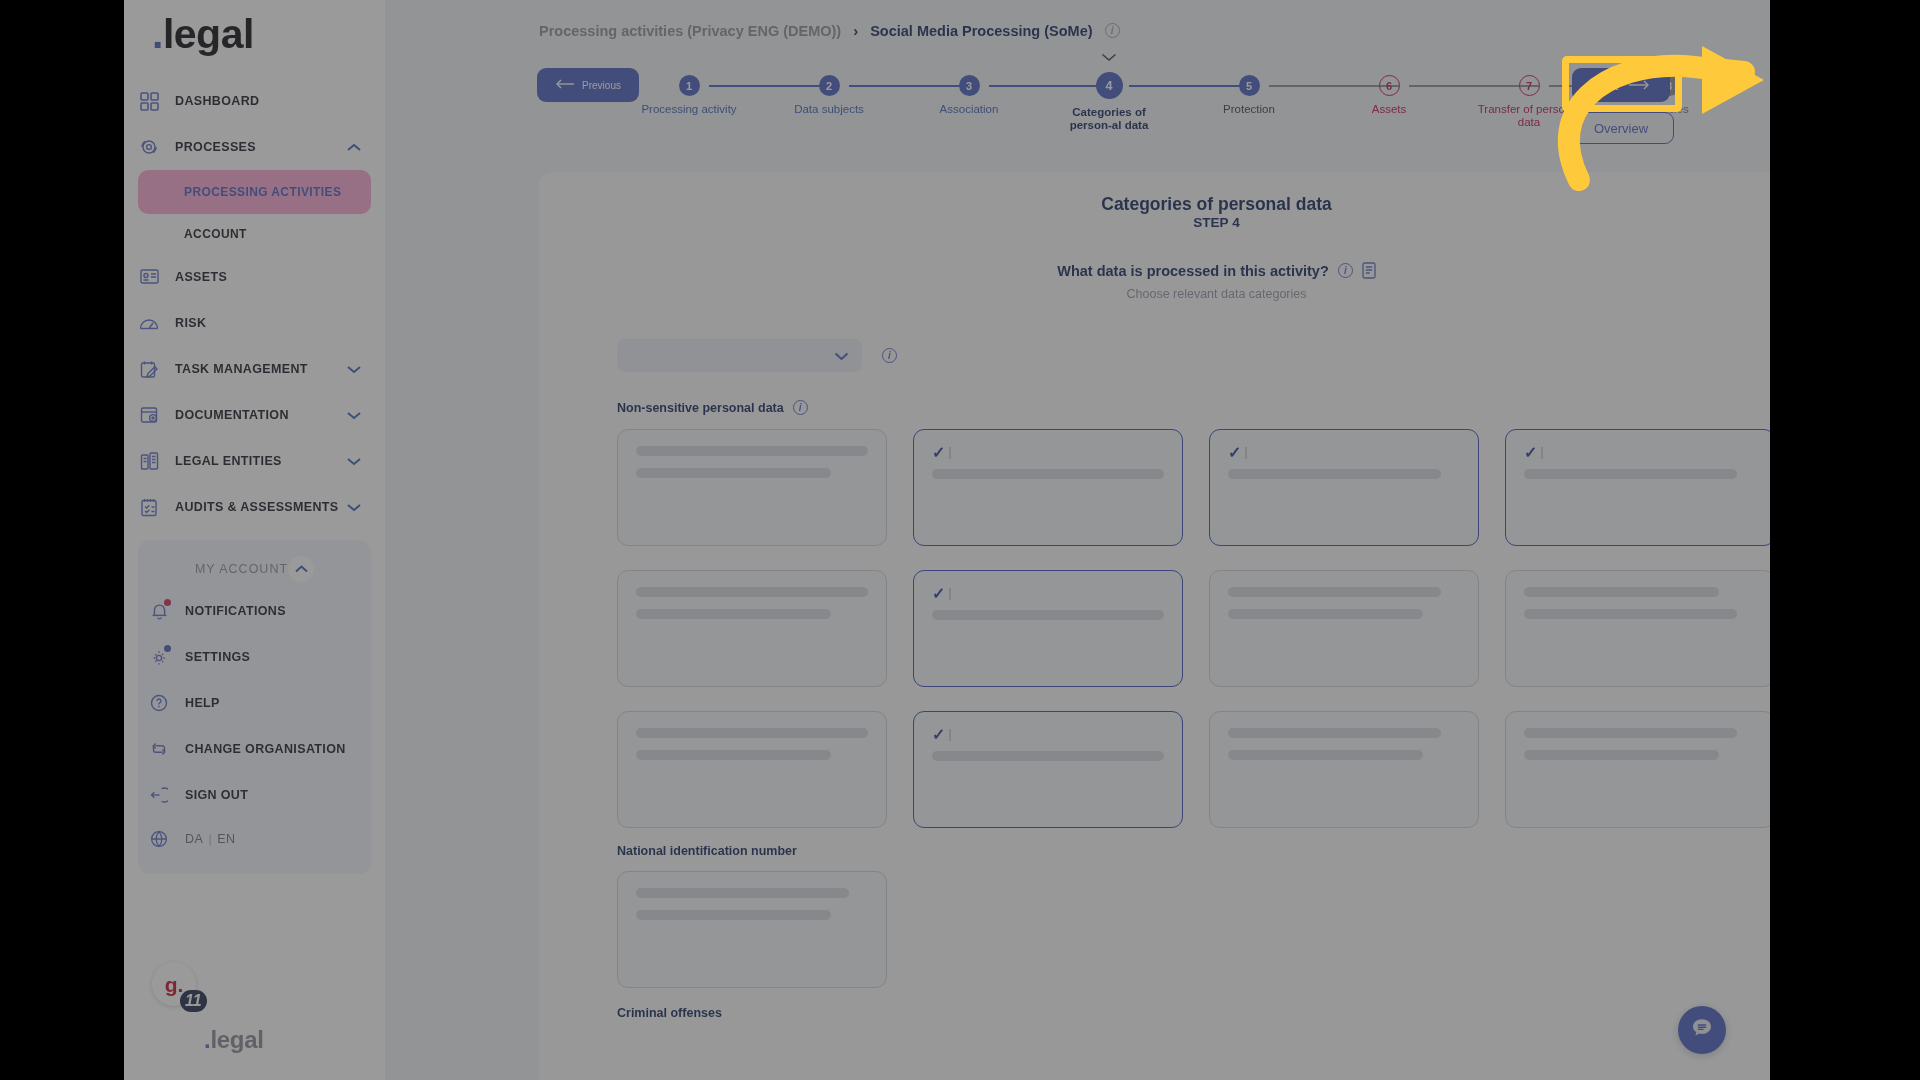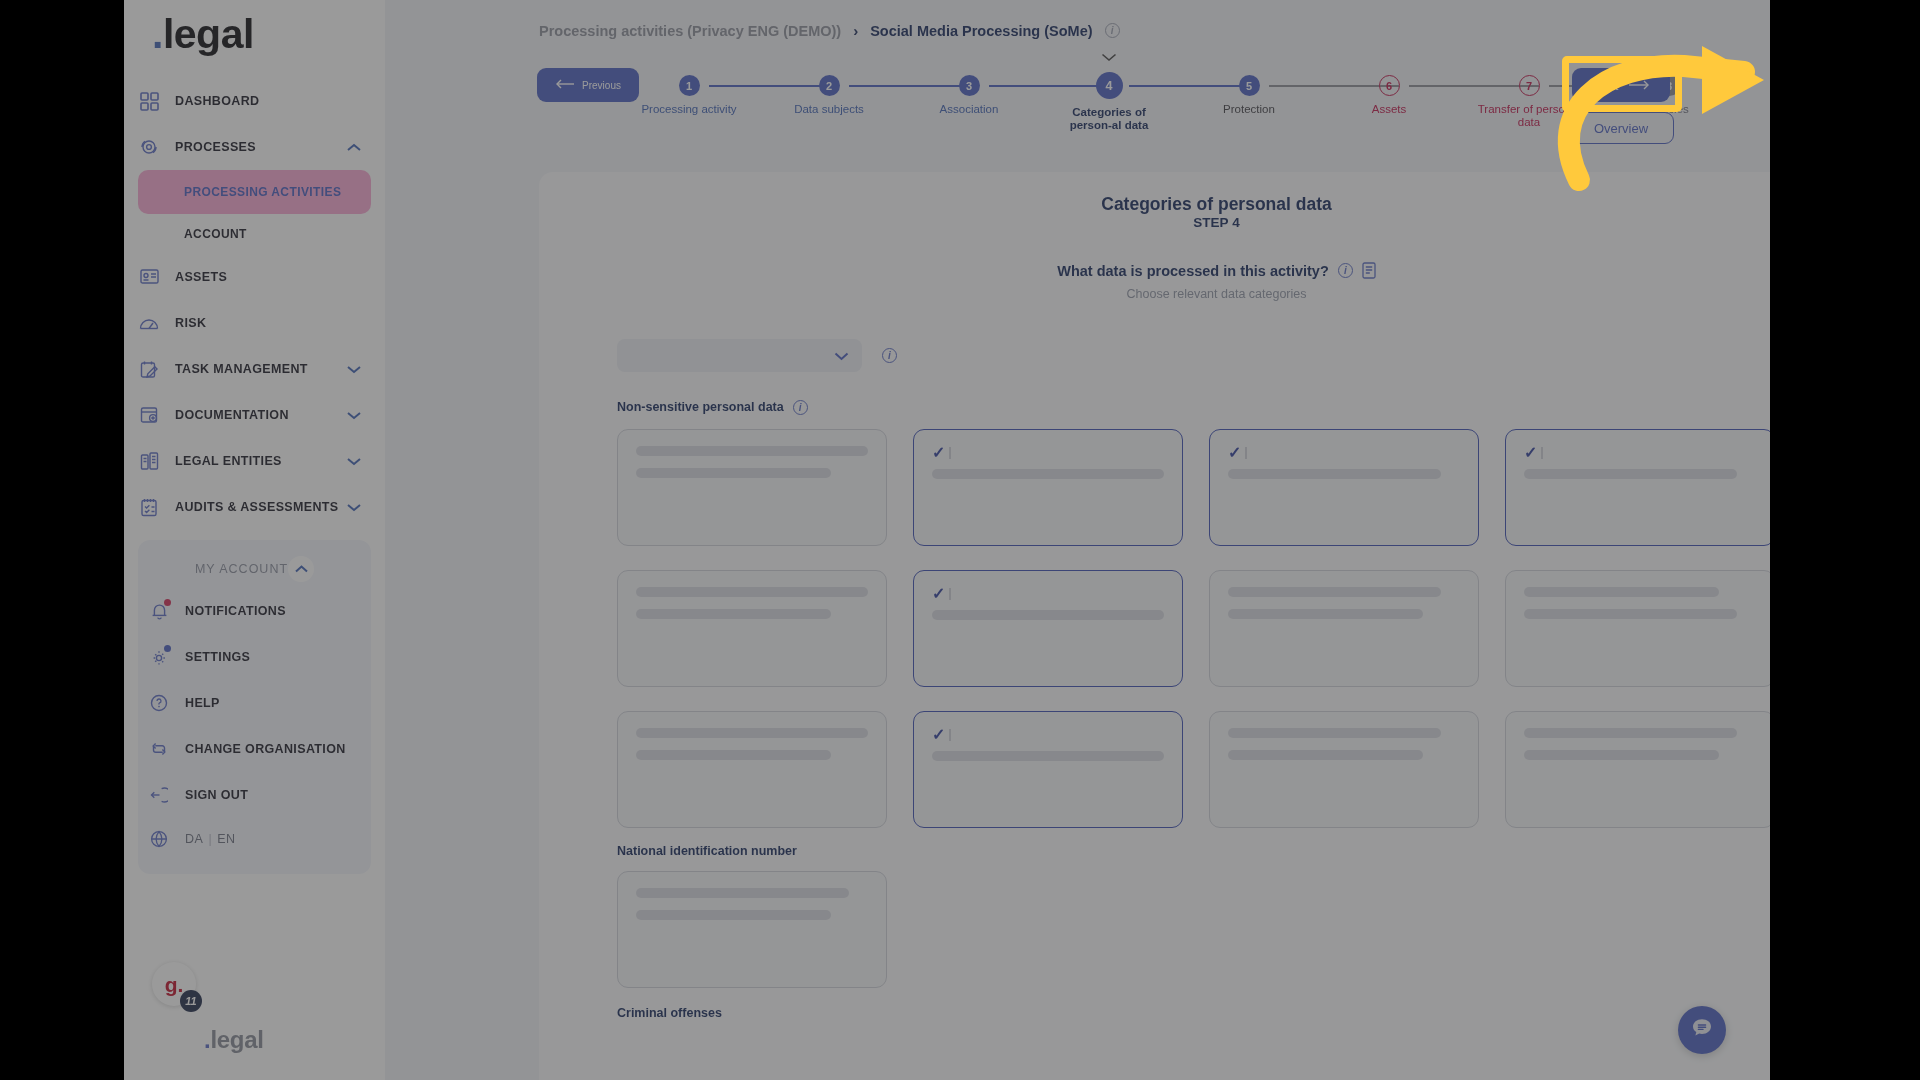--- a/index.html
+++ b/index.html
@@ -112,21 +112,21 @@
     background: #fff;
     box-shadow: 0 1px 5px rgba(0,0,0,.16);
     display: flex; align-items: center; justify-content: center;
     font-size: 21px; font-weight: 700; color: #c0102a;
     line-height: 1;
   }
   .avatar-count {
     position: absolute; left: 28px; top: 28px;
     min-width: 22px; height: 22px; padding: 0 5px;
     border-radius: 11px; background: #1e2a4a; color: #fff;
-    font-size: 11px; font-weight: 700;
+    font-size: 16px; font-weight: 700;
     display: flex; align-items: center; justify-content: center; font-style: italic;
   }
   .foot-brand {
     position: absolute; left: 80px; top: 1028px;
     font-size: 24px; font-weight: 600; color: #878b96; line-height: 1;
     letter-spacing: -0.3px;
   }
   .foot-brand .dot { color: #5a6cc4; }
 
   
@@ -244,21 +244,21 @@
     width: 245px; height: 33px; border-radius: 8px;
     background: #eceef4; border: none;
     position: relative; cursor: pointer;
   }
   .select-box .chev {
     position: absolute; right: 13px; top: 50%; transform: translateY(-50%);
     color: #4a5fc1;
   }
   .group-label {
     margin: 28px 0 9px 78px;
-    display: flex; gap: 9px;
+    display: flex; align-items: center; gap: 9px;
     font-size: 12.5px; font-weight: 700; color: #15295c;
   }
   .grid {
     margin: 14px 0 0 78px;
     display: grid;
     grid-template-columns: repeat(4, 270px);
     gap: 24px 26px;
     width: 1152px;
   }
   .card {

